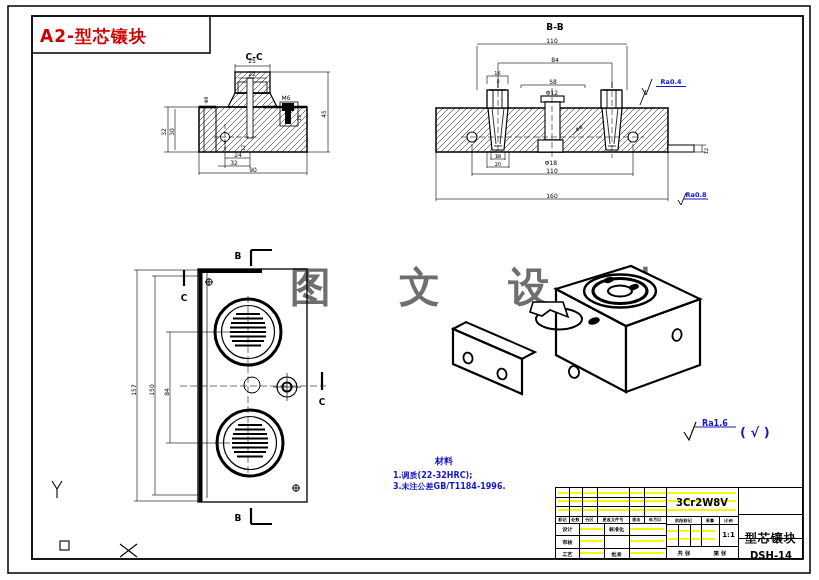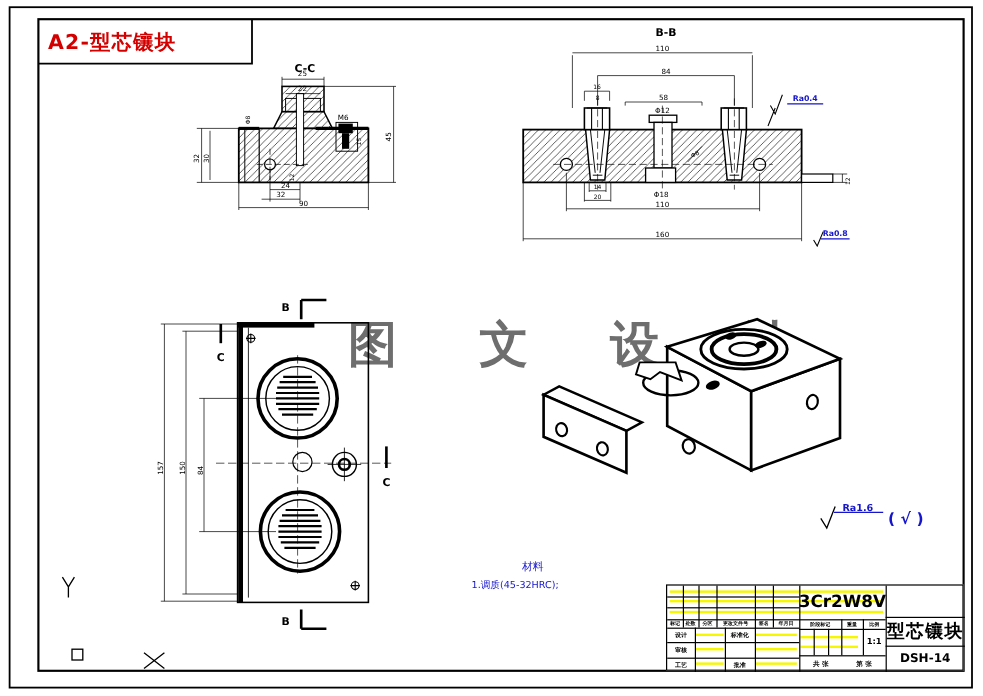--- a/index.html
+++ b/index.html
@@ -11,36 +11,36 @@
        color:#d40000;font-size:17px;font-weight:bold;letter-spacing:1px;line-height:34px;
        font-family:"DejaVu Sans",sans-serif;white-space:nowrap;z-index:4;}
   .watermark{position:absolute;left:290px;top:260px;z-index:1;color:#6e6e6e;
        font-family:"DejaVu Serif", serif;font-size:41px;font-weight:600;
        letter-spacing:27px;white-space:nowrap;}
   .viewlbl{font:bold 9px "DejaVu Sans",sans-serif;fill:#000;text-anchor:middle;}
   .dim{font:6px "DejaVu Sans",sans-serif;fill:#000;text-anchor:middle;}
   .dims5{font:5px "DejaVu Sans",sans-serif;fill:#000;text-anchor:middle;}
   .ra{font:bold 6.5px "DejaVu Sans",sans-serif;fill:#1515cc;text-anchor:middle;}
   .seclbl{font:bold 9px "DejaVu Sans",sans-serif;fill:#000;text-anchor:middle;}
-  .notes{position:absolute;left:393px;top:468px;width:190px;z-index:3;
-       color:#1515cc;font-weight:normal;font-size:8px;line-height:11px;}
+  .notes{position:absolute;left:393px;top:456px;width:190px;z-index:3;
+       color:#1515cc;font-weight:bold;font-size:8px;line-height:11px;}
   .notes .nt{margin-left:42px;margin-bottom:3px;font-size:9px;}
   .finish{z-index:3;}
   .fin-txt{font:bold 8px "DejaVu Sans",sans-serif;fill:#1515cc;}
   .fin-mark{font:bold 13px "DejaVu Sans",sans-serif;fill:#1515cc;}
   
   .tb{position:absolute;left:555px;top:487px;width:248px;height:72px;
       border:1.5px solid #000;box-sizing:border-box;background:#fff;z-index:4;font-weight:bold;}
   .tb .vl{position:absolute;width:1px;background:#000;}
   .tb .hl{position:absolute;height:1px;background:#000;}
   .tb .yl{position:absolute;height:2px;background:#f7f700;z-index:0;}
   .tb .cell{position:absolute;display:flex;align-items:center;justify-content:center;
       color:#000;white-space:nowrap;z-index:1;}
   .f42{font-size:4.2px;} .f5{font-size:5px;} .f55{font-size:5.5px;}
-  .f7{font-size:7px;} .f9{font-size:14px;} .f95{font-size:15px;letter-spacing:1px;} .f10{font-size:10px;}
+  .f7{font-size:7px;} .f9{font-size:10px;} .f95{font-size:12px;letter-spacing:1px;margin-top:12px;} .f10{font-size:10px;}
 </style>
 </head>
 <body>
 
 <div class="page">
 
   <div class="watermark">图 文 设 计</div>
 
   <svg class="abs" style="left:0;top:0;z-index:2" width="819" height="580">
     <rect x="8" y="6" width="802" height="567" fill="none" stroke="#000" stroke-width="1.5"></rect>
@@ -250,21 +250,22 @@
       <ellipse cx="171" cy="38" rx="5" ry="2.8" fill="#000" transform="rotate(-18 171 38)"></ellipse>
       <ellipse cx="196" cy="45" rx="5" ry="2.8" fill="#000" transform="rotate(-18 196 45)"></ellipse>
       <ellipse cx="121" cy="77" rx="23" ry="10.5" fill="none" stroke="#000" stroke-width="2"></ellipse>
       <polygon points="95,60 125,60 130,75 112,68 104,74 92,70" fill="#fff" stroke="#000" stroke-width="1.6"></polygon>
       <ellipse cx="156" cy="79" rx="6" ry="3.5" fill="#000" transform="rotate(-18 156 79)"></ellipse>
     </g>
   </svg>
 
   <div class="notes">
     <div class="nt">材料</div>
-    <div>1.调质(45-32HRC);</div>
+    <div>1.调质(22-32HRC);</div>
+    <div>3.未注公差GB/T1184-1996.</div>
   </div>
 
   <svg class="abs finish" style="left:678px;top:418px" width="130" height="40">
     <path d="M6,14 L11,22 L18,4" stroke="#000" stroke-width="1.1" fill="none"></path>
     <line x1="17" y1="9" x2="58" y2="9" stroke="#1515cc" stroke-width="1"></line>
     <text class="fin-txt" x="24" y="7.5">Ra1.6</text>
     <text class="fin-mark" x="62" y="19">( √ )</text>
   </svg>
 
   <div class="tb">
@@ -317,16 +318,16 @@
     <div class="cell f5" style="left:0;top:60px;width:23px;height:12px">工艺</div>
     <div class="cell f5" style="left:48px;top:60px;width:25px;height:12px">批准</div>
     <div class="cell f9" style="left:110px;top:0;width:72px;height:28px">3Cr2W8V</div>
     <div class="cell f42" style="left:110px;top:28px;width:35px;height:8px">阶段标记</div>
     <div class="cell f42" style="left:145px;top:28px;width:18px;height:8px">重量</div>
     <div class="cell f42" style="left:163px;top:28px;width:19px;height:8px">比例</div>
     <div class="cell f7" style="left:163px;top:36px;width:19px;height:22px">1:1</div>
     <div class="cell f55" style="left:110px;top:58px;width:36px;height:14px">共 张</div>
     <div class="cell f55" style="left:146px;top:58px;width:36px;height:14px">第 张</div>
     <div class="cell f95" style="left:182px;top:26px;width:66px;height:24px">型芯镶块</div>
-    <div class="cell f10" style="left:182px;top:50px;width:66px;height:22px">DSH-14</div>
+    <div class="cell f10" style="left:182px;top:50px;width:66px;height:34px">DSH-14</div>
   </div>
 
 </div>
 
 </body></html>

